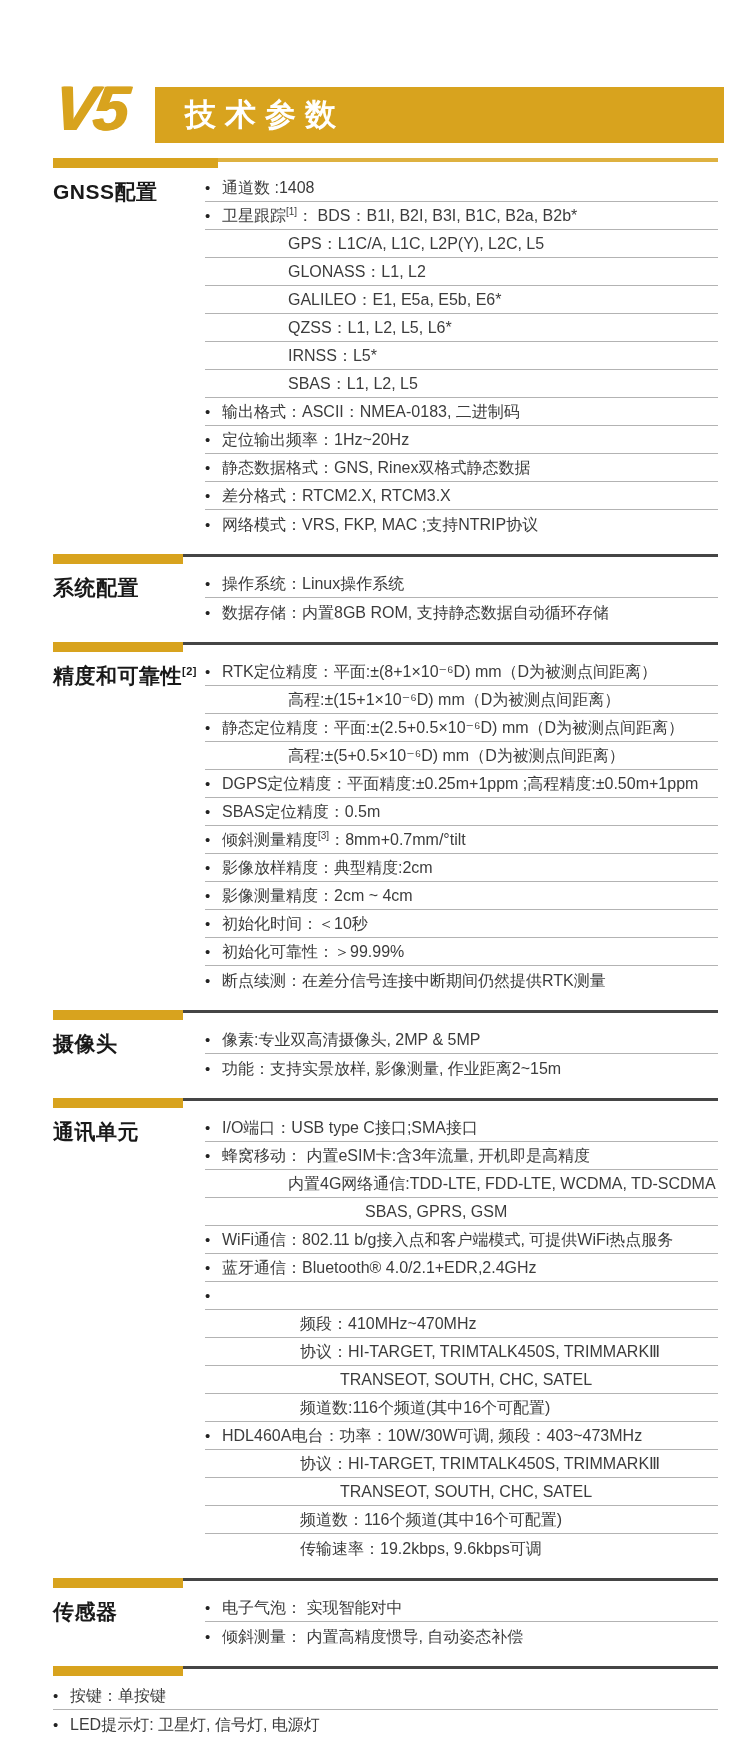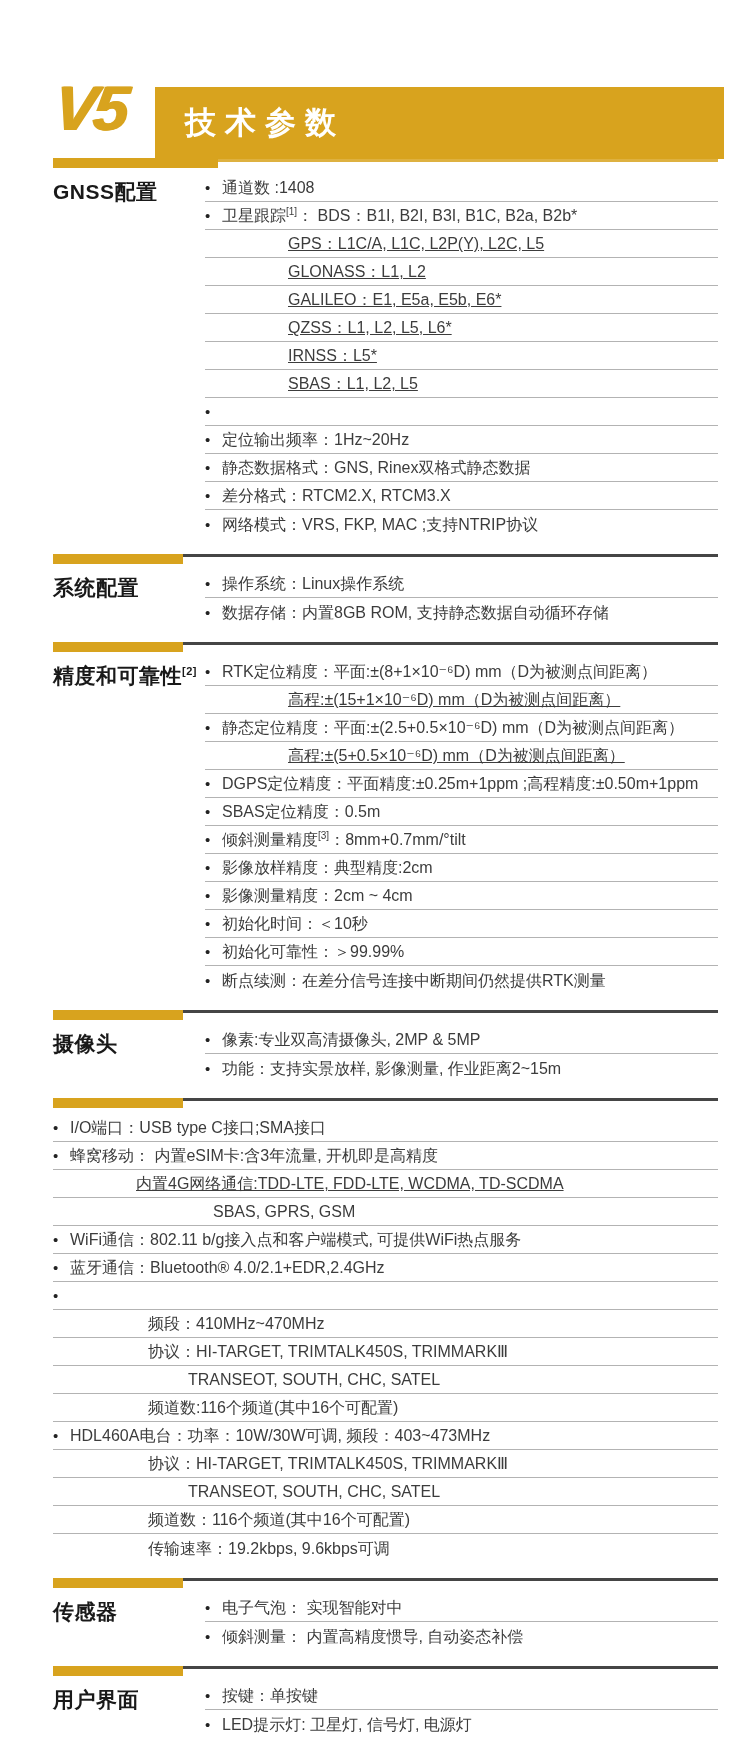--- a/index.html
+++ b/index.html
@@ -13,21 +13,21 @@
 
   
   .logo{
     position:absolute;left:54px;top:76px;
     font-size:63px;line-height:64px;font-weight:bold;font-style:italic;
     letter-spacing:-3px;transform:skewX(-6deg);
     color:var(--accent);
     text-shadow:1px 0 0 currentColor,2px 0 0 currentColor;
   }
   .banner{
-    position:absolute;left:155px;top:87px;width:569px;height:72px;
+    position:absolute;left:155px;top:87px;width:569px;height:56px;
     background:var(--accent);
     display:flex;align-items:center;box-sizing:border-box;padding-left:30px;
   }
   .banner-text{
     color:#ffffff;font-size:31px;font-weight:bold;letter-spacing:9px;
   }
 
   
   .content{position:absolute;left:53px;top:158px;width:665px;}
   .sec{margin-bottom:16px;}
@@ -47,21 +47,21 @@
     height:28px;box-sizing:border-box;line-height:27px;
     display:flex;align-items:center;
     font-size:16px;color:var(--text);
     border-bottom:1px solid var(--separator);
     white-space:nowrap;overflow:visible;
   }
   .row:last-child{border-bottom:none;}
   .bullet{width:17px;flex:none;color:#222;font-size:15px;}
   .rtext{display:inline-block;}
   .rsup{font-size:10px;line-height:0;}
-  .ind-1{padding-left:83px;text-decoration:underline;}
+  .ind-1{padding-left:83px;}
   .ind-2{padding-left:95px;align-items:center;}
   .ind-3{padding-left:135px;}
   .ind-4{padding-left:160px;}
 </style>
 </head>
 <body style="--accent: #D8A31E; --divider-dark: #454545; --separator: #b3b3b3; --text: #3c3c3c;">
 
 <div class="page">
   <div class="logo">V5</div>
   <div class="banner">
@@ -99,20 +99,21 @@
               <span class="rtext"><span>QZSS：L1, L2, L5, L6*</span></span>
             </div>
             <div class="row ind-1">
               <span class="rtext"><span>IRNSS：L5*</span></span>
             </div>
             <div class="row ind-1">
               <span class="rtext"><span>SBAS：L1, L2, L5</span></span>
             </div>
             <div class="row">
               <span class="bullet">•</span>
+              <span class="rtext"><span>输出格式：ASCII：NMEA-0183, 二进制码</span></span>
             </div>
             <div class="row">
               <span class="bullet">•</span>
               <span class="rtext"><span>定位输出频率：1Hz~20Hz</span></span>
             </div>
             <div class="row">
               <span class="bullet">•</span>
               <span class="rtext"><span>静态数据格式：GNS, Rinex双格式静态数据</span></span>
             </div>
             <div class="row">
@@ -226,20 +227,23 @@
             </div>
           </div>
         </div>
       </section>
       <section class="sec">
         <div class="divider">
           <span class="dbar"></span>
           <span class="dline"></span>
         </div>
         <div class="sec-body">
+          <div class="tcol">
+            <h2 class="stitle"><span>通讯单元</span></h2>
+          </div>
           <div class="list">
             <div class="row">
               <span class="bullet">•</span>
               <span class="rtext"><span>I/O端口：USB type C接口;SMA接口</span></span>
             </div>
             <div class="row">
               <span class="bullet">•</span>
               <span class="rtext"><span>蜂窝移动： 内置eSIM卡:含3年流量, 开机即是高精度</span></span>
             </div>
             <div class="row ind-1">
@@ -310,23 +314,20 @@
             </div>
           </div>
         </div>
       </section>
       <section class="sec">
         <div class="divider">
           <span class="dbar"></span>
           <span class="dline"></span>
         </div>
         <div class="sec-body">
-          <div class="tcol">
-            <h2 class="stitle"><span>用户界面</span></h2>
-          </div>
           <div class="list">
             <div class="row">
               <span class="bullet">•</span>
               <span class="rtext"><span>按键：单按键</span></span>
             </div>
             <div class="row">
               <span class="bullet">•</span>
               <span class="rtext"><span>LED提示灯: 卫星灯, 信号灯, 电源灯</span></span>
             </div>
           </div>

